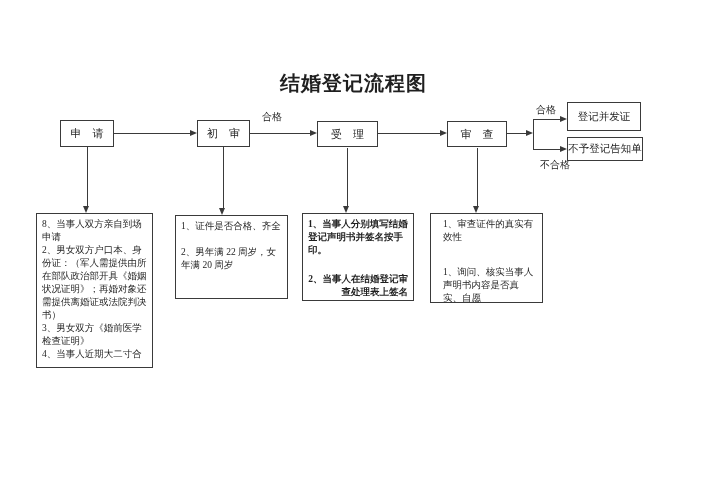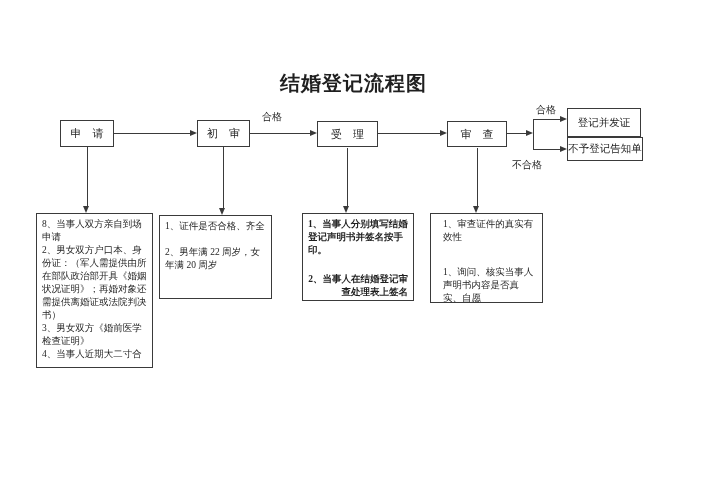--- a/index.html
+++ b/index.html
@@ -81,21 +81,21 @@
   <div class="node" style="left:197px;top:120px;width:53px;height:27px;">
     <span>初　审</span>
   </div>
   <div class="node" style="left:317px;top:121px;width:61px;height:26px;">
     <span>受　理</span>
   </div>
   <div class="node" style="left:447px;top:121px;width:60px;height:26px;">
     <span>审　查</span>
   </div>
 
-  <div class="node outcome" style="left:567px;top:108px;width:74px;height:29px;">
+  <div class="node outcome" style="left:567px;top:102px;width:74px;height:29px;">
     <span>登记并发证</span>
   </div>
   <div class="node outcome" style="left:567px;top:137px;width:76px;height:24px;">
     <span>不予登记告知单</span>
   </div>
 
   <div class="hline" style="left:114px;top:133px;width:77px;"></div>
   <div class="arr-r" style="left:190px;top:130px;"></div>
 
   <div class="hline" style="left:250px;top:133px;width:61px;"></div>
@@ -109,42 +109,42 @@
   <div class="vline" style="left:533px;top:119px;height:31px;"></div>
 
   <div class="hline" style="left:533px;top:119px;width:28px;"></div>
   <div class="arr-r" style="left:560px;top:116px;"></div>
 
   <div class="hline" style="left:533px;top:149px;width:28px;"></div>
   <div class="arr-r" style="left:560px;top:146px;"></div>
 
   <div class="edge-label" style="left:262px;top:110px;">合格</div>
   <div class="edge-label" style="left:536px;top:103px;">合格</div>
-  <div class="edge-label" style="left:512px;top:158px;">不合格</div>
+  <div class="edge-label" style="left:540px;top:158px;">不合格</div>
 
   <div class="vline" style="left:87px;top:147px;height:59px;"></div>
   <div class="arr-d" style="left:83px;top:206px;"></div>
 
   <div class="vline" style="left:223px;top:147px;height:61px;"></div>
   <div class="arr-d" style="left:219px;top:208px;"></div>
 
   <div class="vline" style="left:347px;top:148px;height:58px;"></div>
   <div class="arr-d" style="left:343px;top:206px;"></div>
 
   <div class="vline" style="left:477px;top:148px;height:58px;"></div>
   <div class="arr-d" style="left:473px;top:206px;"></div>
 
   <div class="detail gap0" style="left:36px;top:213px;width:117px;height:155px;">
     <p>8、当事人双方亲自到场申请</p>
     <p>2、男女双方户口本、身份证：（军人需提供由所在部队政治部开具《婚姻状况证明》；再婚对象还需提供离婚证或法院判决书）</p>
     <p>3、男女双方《婚前医学检查证明》</p>
     <p>4、当事人近期大二寸合</p>
   </div>
 
-  <div class="detail gap1" style="left:159px;top:215px;width:113px;height:84px;">
+  <div class="detail gap1" style="left:175px;top:215px;width:113px;height:84px;">
     <p>1、证件是否合格、齐全</p>
     <p>2、男年满 22 周岁，女年满 20 周岁</p>
   </div>
 
   <div class="detail gap2" style="left:302px;top:213px;width:112px;height:88px;font-weight:bold;">
     <p>1、当事人分别填写结婚登记声明书并签名按手印。</p>
     <p>2、当事人在结婚登记审查处理表上签名</p>
   </div>
 
   <div class="detail gap3" style="left:430px;top:213px;width:113px;height:90px;padding-left:12px;">

